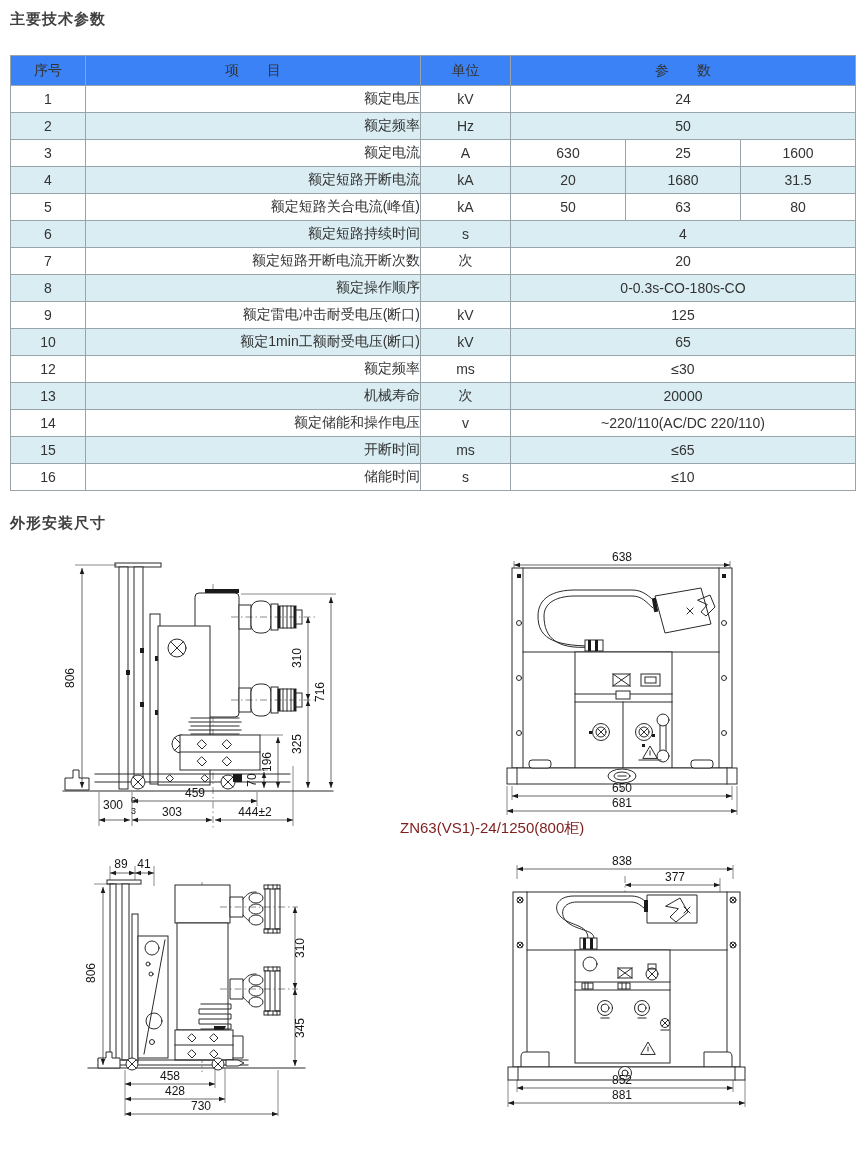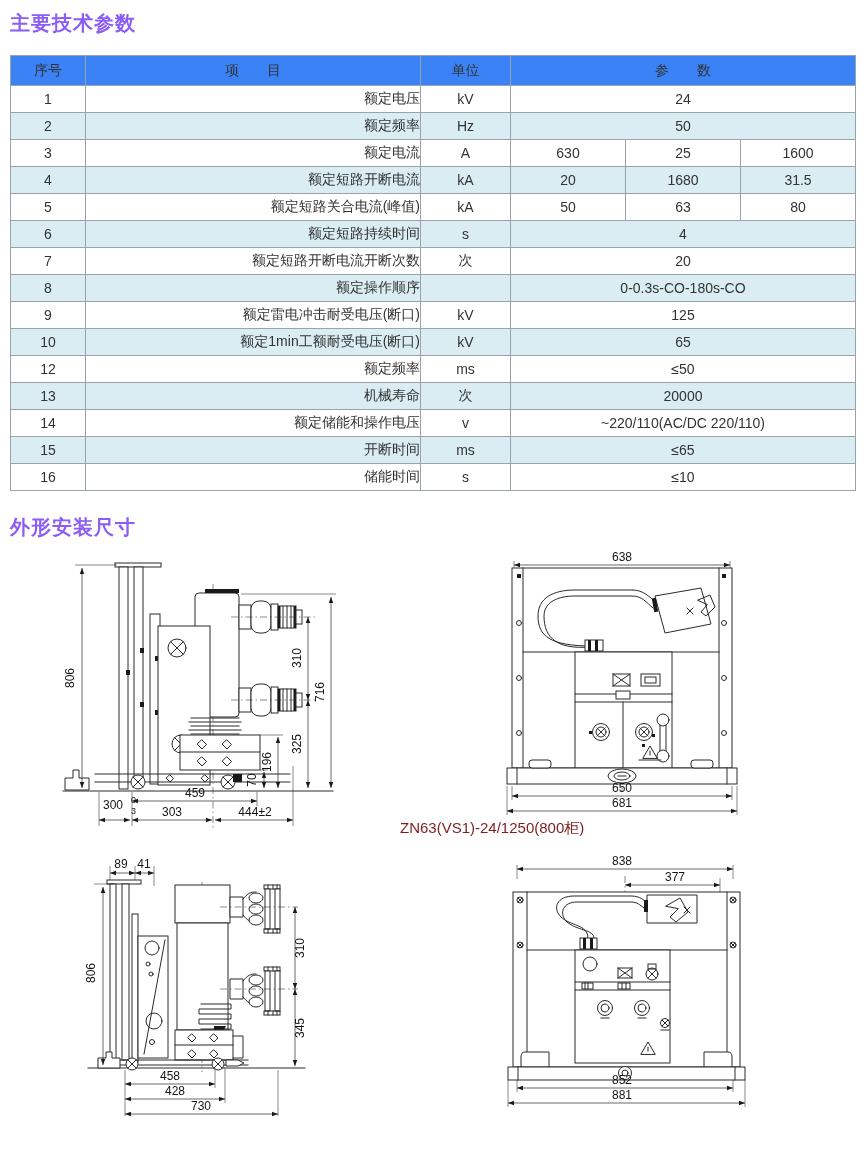--- a/index.html
+++ b/index.html
@@ -1,18 +1,18 @@
 <!DOCTYPE html>
 <html><head>
 <meta charset="utf-8">
 <style>
   html,body{margin:0;padding:0;background:#fff;}
   .page{position:relative;width:867px;height:1155px;background:#fff;overflow:hidden;
         font-family:"Liberation Sans","DejaVu Sans",sans-serif;color:#333;}
-  .sec-title{position:absolute;left:10px;font-size:20px;font-weight:bold;color:#8b5cf6;letter-spacing:1px;font-family:Liberation Serif, serif;}
+  .sec-title{position:absolute;left:10px;font-size:15px;font-weight:bold;color:#404040;letter-spacing:1px;font-family:Liberation Serif, serif;}
   #title1{top:10px;}
   #title2{top:514px;}
   table.params{position:absolute;left:10px;top:55px;width:845px;border-collapse:collapse;
         border:1px solid #69737a;font-size:14px;table-layout:fixed;}
   table.params th,table.params td{border:1px solid #99a4aa;height:26px;padding:0;
         text-align:center;font-weight:normal;color:#333;overflow:hidden;white-space:nowrap;}
   table.params thead th{height:29px;background:#3b82f6;}
   table.params td.c-item{text-align:right;padding-left:15px;}
   table.params tbody tr:nth-child(even) td{background:#d9edf3;}
   .drawings{position:absolute;left:0;top:543px;width:867px;height:612px;}
@@ -116,21 +116,21 @@
       <tr>
           <td class="c-no">10</td>
           <td class="c-item">额定1min工额耐受电压(断口)</td>
           <td>kV</td>
           <td colspan="3">65</td>
         </tr>
       <tr>
           <td class="c-no">12</td>
           <td class="c-item">额定频率</td>
           <td>ms</td>
-          <td colspan="3">≤50</td>
+          <td colspan="3">≤30</td>
         </tr>
       <tr>
           <td class="c-no">13</td>
           <td class="c-item">机械寿命</td>
           <td>次</td>
           <td colspan="3">20000</td>
         </tr>
       <tr>
           <td class="c-no">14</td>
           <td class="c-item">额定储能和操作电压</td>

